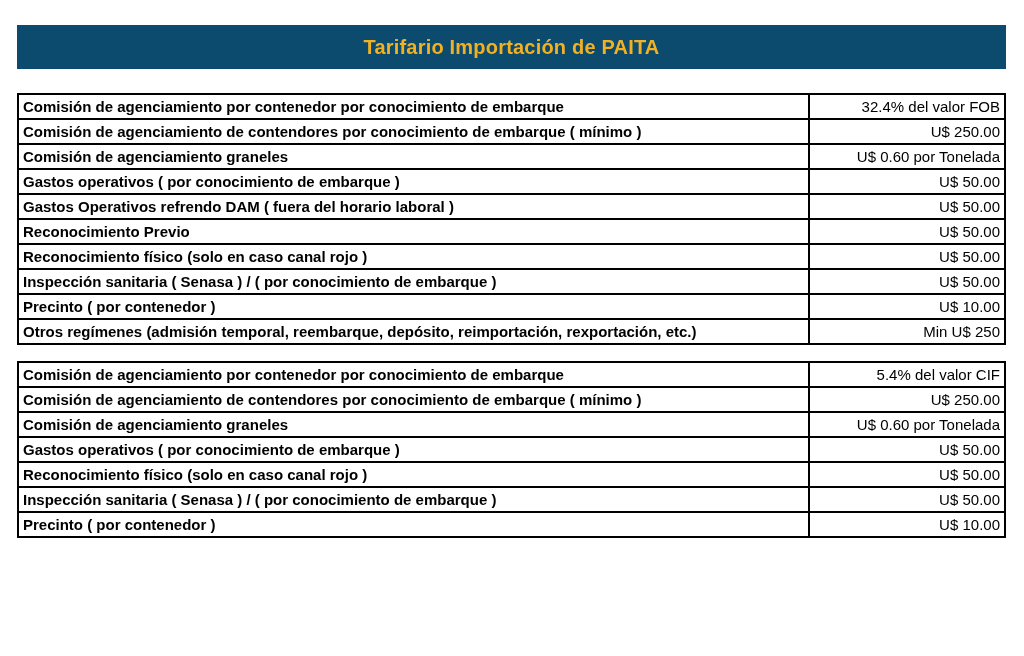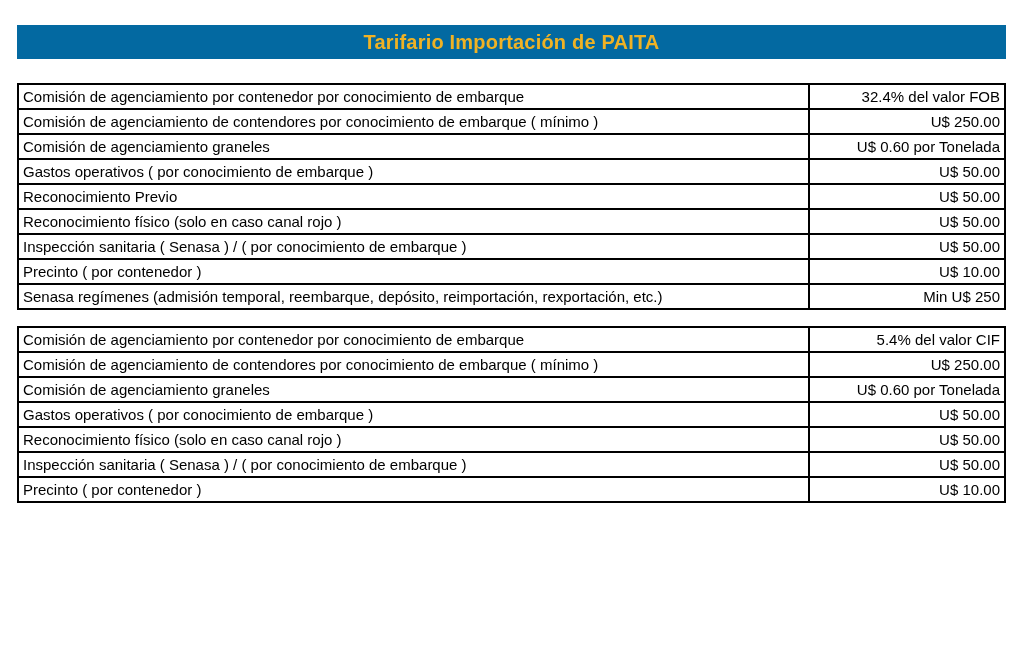--- a/index.html
+++ b/index.html
@@ -14,22 +14,22 @@
     font-family: "Liberation Sans", sans-serif;
     color: #000000;
   }
   .page {
     box-sizing: border-box;
     width: 1024px;
     height: 656px;
     padding: 25px 18px 0 17px;
   }
   .band {
-    background: #0369a1;
-    height: 34px;
+    background: #0c4a6e;
+    height: 44px;
     display: flex;
     align-items: center;
     justify-content: center;
     margin-bottom: 24px;
   }
   .band-title {
     color: #F0B224;
     font-size: 20px;
     font-weight: bold;
     letter-spacing: 0.2px;
@@ -44,20 +44,21 @@
     height: 23px;
     font-size: 15px;
     line-height: 23px;
     white-space: nowrap;
     overflow: hidden;
     vertical-align: middle;
   }
   td.concept {
     padding: 0 4px 0 4px;
     text-align: left;
+    font-weight: bold;
   }
   td.rate {
     width: 188px;
     padding: 0 4px 0 2px;
     text-align: right;
   }
   .gap-after-import-table { height: 16px; }
 </style>
 </head>
 <body>
@@ -80,37 +81,41 @@
       </tr>
       <tr>
         <td class="concept">Comisión de agenciamiento graneles</td>
         <td class="rate">U$ 0.60 por Tonelada</td>
       </tr>
       <tr>
         <td class="concept">Gastos operativos ( por conocimiento de embarque )</td>
         <td class="rate">U$ 50.00</td>
       </tr>
       <tr>
+        <td class="concept">Gastos Operativos refrendo DAM ( fuera del horario laboral )</td>
+        <td class="rate">U$ 50.00</td>
+      </tr>
+      <tr>
         <td class="concept">Reconocimiento Previo</td>
         <td class="rate">U$ 50.00</td>
       </tr>
       <tr>
         <td class="concept">Reconocimiento físico (solo en caso canal rojo )</td>
         <td class="rate">U$ 50.00</td>
       </tr>
       <tr>
         <td class="concept">Inspección sanitaria ( Senasa ) / ( por conocimiento de embarque )</td>
         <td class="rate">U$ 50.00</td>
       </tr>
       <tr>
         <td class="concept">Precinto ( por contenedor )</td>
         <td class="rate">U$ 10.00</td>
       </tr>
       <tr>
-        <td class="concept">Senasa regímenes (admisión temporal, reembarque, depósito, reimportación, rexportación, etc.)</td>
+        <td class="concept">Otros regímenes (admisión temporal, reembarque, depósito, reimportación, rexportación, etc.)</td>
         <td class="rate">Min U$ 250</td>
       </tr>
     </tbody>
   </table>
 
   <div class="gap-after-import-table"></div>
 
 
   <table class="tariff">
     <tbody>

